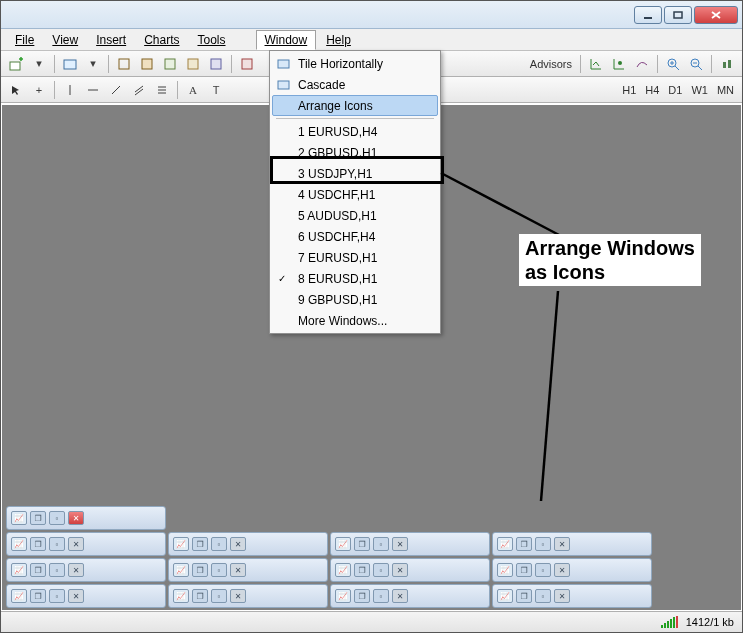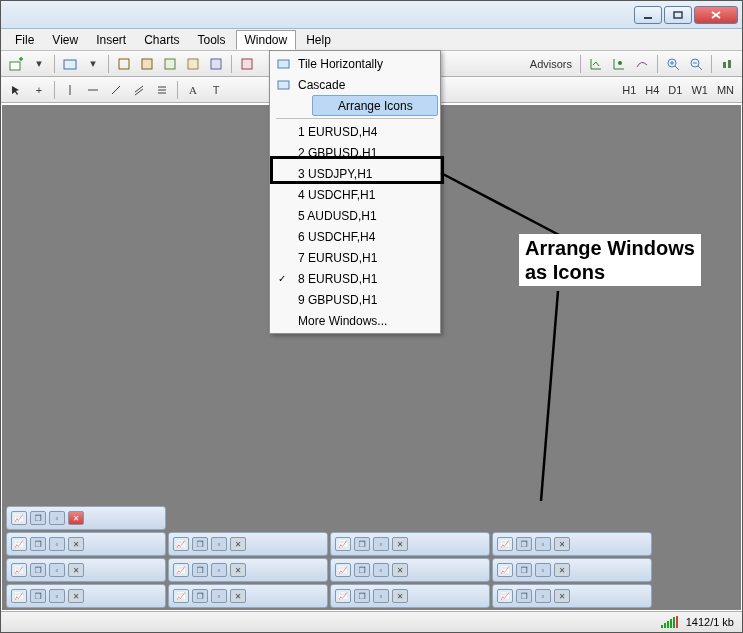--- a/index.html
+++ b/index.html
@@ -1,31 +1,31 @@
 <!DOCTYPE html>
 <html><head>
 <meta charset="utf-8">
 <style>
 * { box-sizing: border-box; margin: 0; padding: 0; }
 body { font-family: Tahoma, Arial, sans-serif; font-size: 11px; background: #fff; width: 743px; height: 633px; overflow: hidden; position: relative; border: 1px solid #555;}
 .titlebar { height: 28px; background: linear-gradient(#e8f0f8,#d6e4f2); border-bottom: 1px solid #a0b8d0; display:flex; justify-content:flex-end; align-items:center; padding:0 4px;}
 .winbtn { width:28px; height:18px; margin-left:2px; border:1px solid #6080a0; border-radius:3px; background:linear-gradient(#f0f6fb,#d0e0f0); display:flex; align-items:center; justify-content:center; font-size:9px; color:#304050;}
 .winbtn.close { background:linear-gradient(#f08080,#d04040); color:#fff; width:44px;}
 .menubar { height:22px; background:#f0f0f0; display:flex; align-items:center; padding:0 6px; gap:2px; border-bottom:1px solid #c0c0c0;}
-.menuitem { padding:2px 8px; font-size:12px; cursor:default;}
-.menuitem.open { background:#fff; border:1px solid #a0a0a0; border-bottom:1px solid #fff; position:relative; z-index:11;}
+.menuitem { padding:2px 8px; font-size:12px; cursor:default;text-decoration:underline;}
+.menuitem.open { background:#fff; border:1px solid #a0a0a0; border-bottom:1px solid #fff; position:relative; z-index:11;margin-left:20px;}
 .toolbar { height:26px; background:linear-gradient(#fafafa,#e8e8e8); border-bottom:1px solid #b0b0b0; display:flex; align-items:center; padding:0 4px; gap:1px; overflow:hidden;}
 .tbtn { width:22px; height:20px; display:flex; align-items:center; justify-content:center; font-size:11px; color:#404040;}
 .tsep { width:1px; height:18px; background:#b0b0b0; margin:0 3px;}
 .tlabel { font-size:11px; padding:0 4px; color:#303030;}
 .workspace { position:absolute; top:104px; left:1px; right:1px; bottom:22px; background:#808080;}
 .dropdown { position:absolute; top:49px; left:268px; width:172px; background:#f8f8f8; border:1px solid #909090; box-shadow:2px 2px 4px rgba(0,0,0,.3); z-index:10; padding:2px;}
 .dditem { display:flex; align-items:center; height:21px; padding:0 6px 0 26px; font-size:12px; position:relative;}
 .dditem.sep { height:1px; background:#c0c0c0; margin:2px 4px; padding:0;}
-.dditem.hl { background:#bcd8f4; border:1px solid #7aa7d8; border-radius:2px; padding-left:25px;margin-left:40px;}
+.dditem.hl { background:#bcd8f4; border:1px solid #7aa7d8; border-radius:2px; padding-left:25px;}
 .dditem .ico { position:absolute; left:4px; width:16px; height:16px; display:flex; align-items:center; justify-content:center; font-size:10px;}
 .dditem .chk { position:absolute; left:6px; font-size:10px;}
 .annot-box { position:absolute; top:155px; left:269px; width:174px; height:28px; border:3px solid #000; z-index:20; pointer-events:none;}
 .annot-text { position:absolute; top:233px; left:494px; font-size:20px; font-weight:bold; font-family:Arial; line-height:1.2; z-index:20; background:#fff; padding:2px 6px;margin-left:24px;}
 .annot-line { position:absolute; z-index:19; pointer-events:none;}
 .minwin-row { position:absolute; left:4px; display:flex; gap:2px;}
 .minwin { width:160px; height:24px; background:linear-gradient(#e6eef8,#cad8ea); border:1px solid #90a8c0; border-radius:3px; display:flex; align-items:center; padding:0 4px; gap:3px;}
 .minwin .mico { width:16px; height:14px; background:#c8d8ea; border:1px solid #8098b0; border-radius:2px; display:flex; align-items:center; justify-content:center; font-size:8px; color:#405060;}
 .minwin .mico.doc { background:#e0ecf6;}
 .minwin .mico.x { background:#d0d8e0;}

